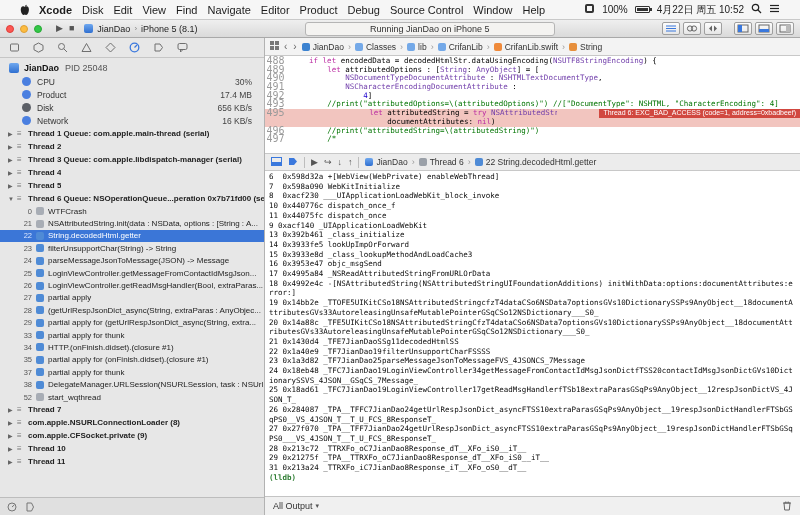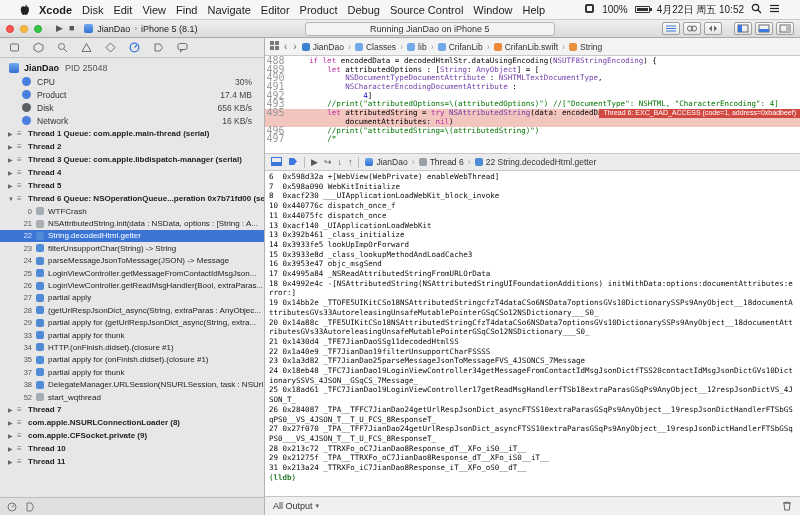--- a/index.html
+++ b/index.html
@@ -78,21 +78,21 @@
   .crumb-sep { color:#999; font-size:9px; padding:0 1px; }
   .crumb-ic { width:8px; height:8px; border-radius:2px; flex:none; }
   .ci0 { background:#3b82d0; } .ci1,.ci2,.ci3 { background:#74a9e8; }
   .ci4 { background:#ef8a3b; } .ci5 { background:#e78f3c; }
   .dci0 { background:linear-gradient(#6fa8ef,#2f6fd0); }
   .dci1 { background:#9aa0a8; } .dci2 { background:#4f8bd6; }
 
   .editor { height:97px; background:#fff; overflow:hidden; flex:none;
     font-family:"DejaVu Sans Mono", monospace; font-size:7.5px; padding-top:1px; }
   .code-row { display:flex; height:8.7px; line-height:8.7px; white-space:pre; position:relative; }
-  .code-row.err { background:#f2c5bf; }
+  .code-row.err { background:#f2c5bf;gap:42px; }
   .gutter { width:26px; text-align:center; color:#9a9a9a; padding-right:5px; flex:none; font-size:10px; }
   .code { white-space:pre; overflow:hidden; }
   .c-k { color:#bb2ca2; } .c-t { color:#703daa; } .c-n { color:#1c00cf; }
   .c-c { color:#007400; } .c-p { color:#000; }
   .err-badge { margin-left:auto; flex:none; background:#d14840; color:#fff; font-family:"Liberation Sans",sans-serif;
     font-size:7px; line-height:8.7px; padding:0 4px; white-space:nowrap; }
 
   .debugbar { height:18px; background:#ececec; border-top:1px solid #c8c8c8; border-bottom:1px solid #c8c8c8;
     display:flex; align-items:center; padding:0 6px; gap:6px; font-size:8.5px; color:#333; flex:none;
     white-space:nowrap; overflow:hidden; }
@@ -537,21 +537,21 @@
           </span>
         </span>
     </div>
 
     <div class="console">
         <div class="console-line">6  0x598d32a +[WebView(WebPrivate) enableWebThread]</div>
         <div class="console-line">7  0x598a090 WebKitInitialize</div>
         <div class="console-line">8  0xacf230 ___UIApplicationLoadWebKit_block_invoke</div>
         <div class="console-line">10 0x440776c dispatch_once_f</div>
         <div class="console-line">11 0x44075fc dispatch_once</div>
-        <div class="console-line">13 0xacf140 _UIApplicationLoadWebKit</div>
+        <div class="console-line">9 0xacf140 _UIApplicationLoadWebKit</div>
         <div class="console-line">13 0x392b461 _class_initialize</div>
         <div class="console-line">14 0x3933fe5 lookUpImpOrForward</div>
         <div class="console-line">15 0x3933e8d _class_lookupMethodAndLoadCache3</div>
         <div class="console-line">16 0x3953e47 objc_msgSend</div>
         <div class="console-line">17 0x4995a84 _NSReadAttributedStringFromURLOrData</div>
         <div class="console-line">18 0x4992e4c -[NSAttributedString(NSAttributedStringUIFoundationAdditions) initWithData:options:documentAttributes:error:]</div>
         <div class="console-line">19 0x14bb2e _TTOFE5UIKitCSo18NSAttributedStringcfzT4dataCSo6NSData7optionsGVs10DictionarySSPs9AnyObject__18documentAttributesGVs33AutoreleasingUnsafeMutablePointerGSqCSo12NSDictionary___S0_</div>
         <div class="console-line">20 0x14a88c _TFE5UIKitCSo18NSAttributedStringCfzT4dataCSo6NSData7optionsGVs10DictionarySSPs9AnyObject__18documentAttributesGVs33AutoreleasingUnsafeMutablePointerGSqCSo12NSDictionary___S0_</div>
         <div class="console-line">21 0x1430d4 _TFE7JianDaoSSg11decodedHtmlSS</div>
         <div class="console-line">22 0x1a40e9 _TF7JianDao19filterUnsupportCharFSSSS</div>

